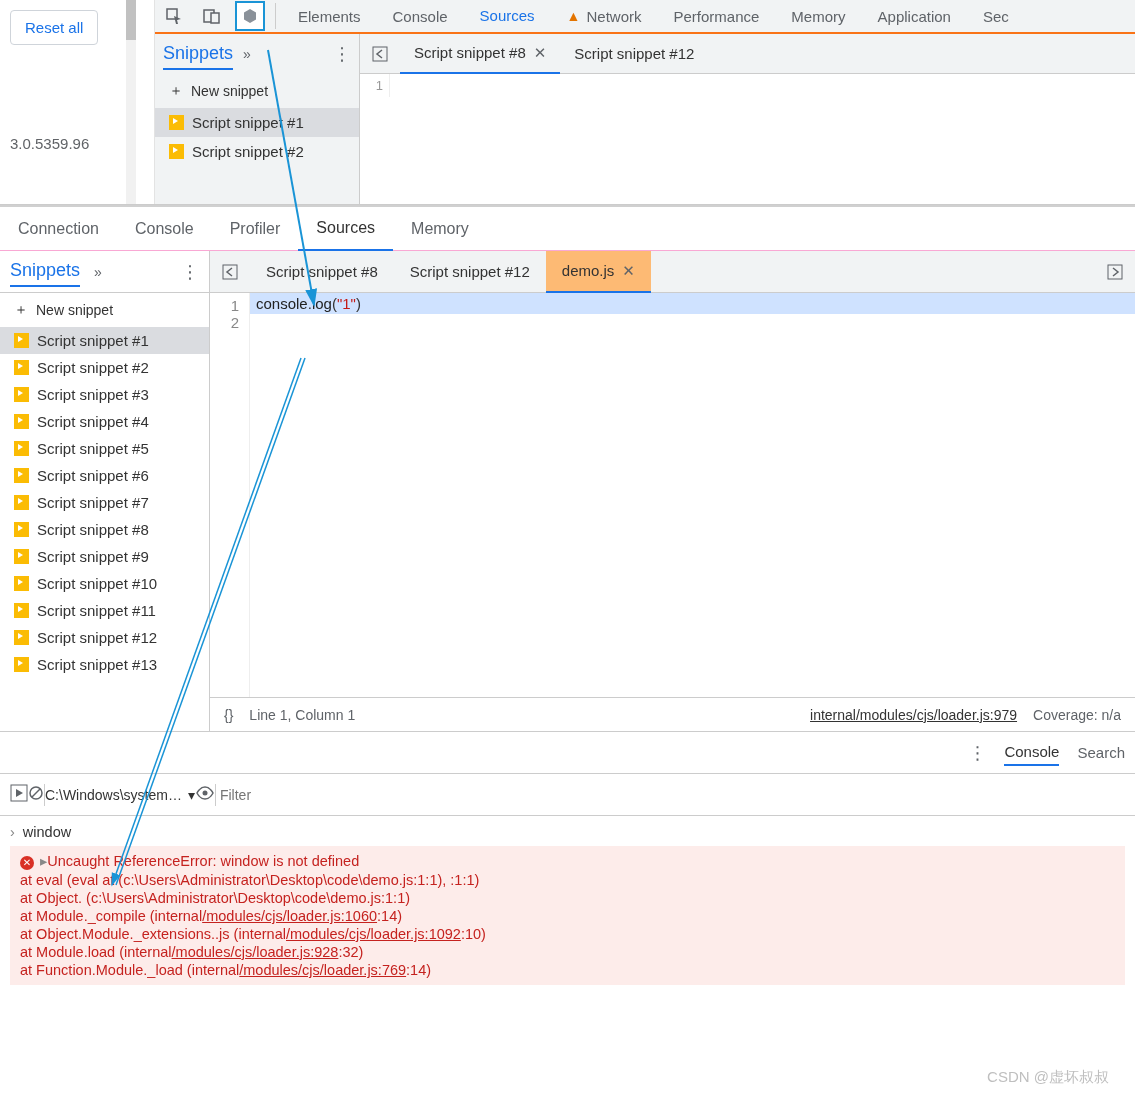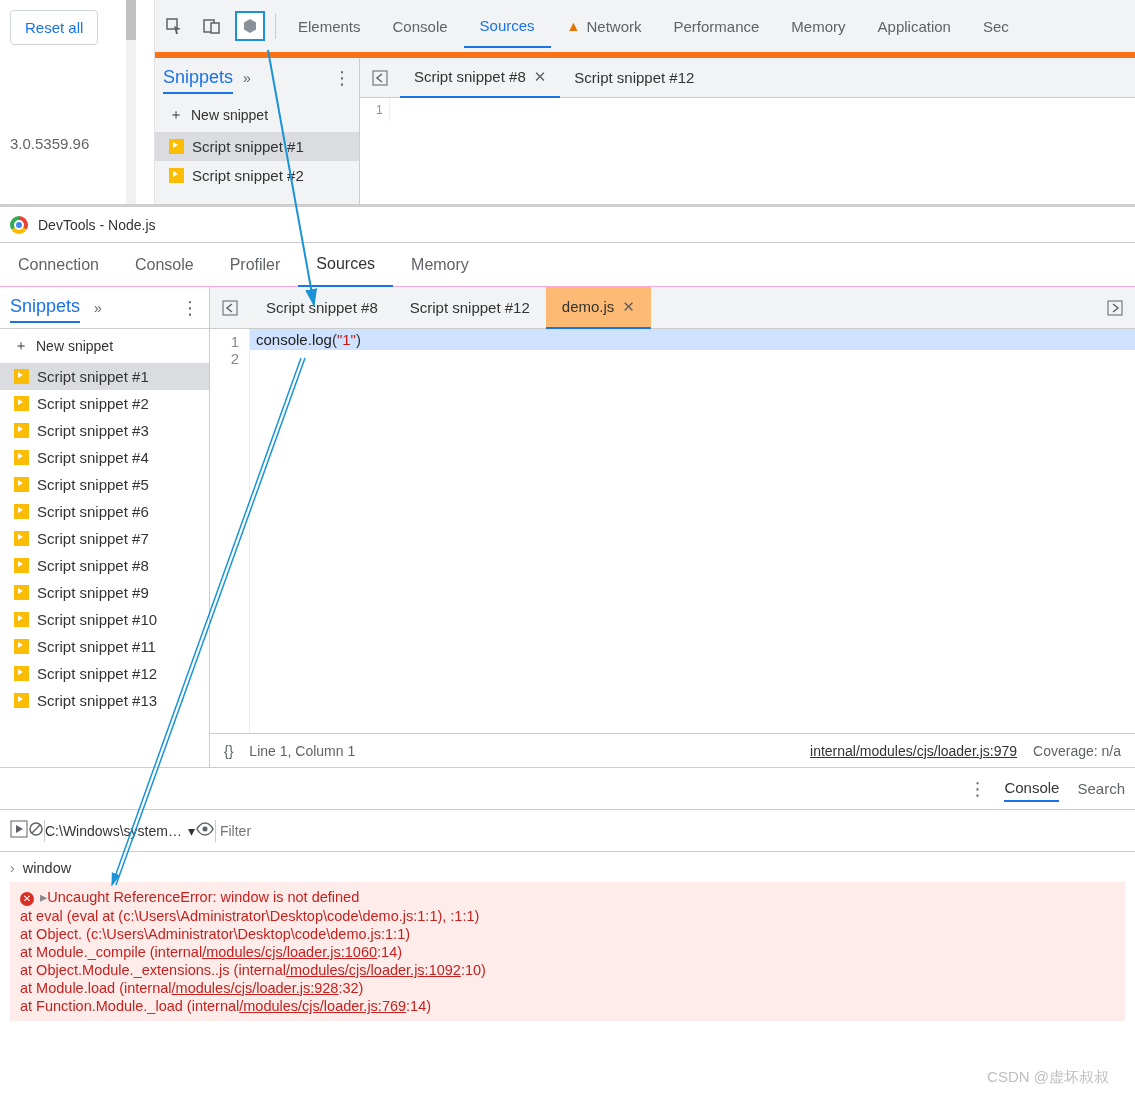--- a/index.html
+++ b/index.html
@@ -6,21 +6,21 @@
 body{background:#fff;color:#333;font-size:14px;width:1135px;height:1109px;overflow:hidden;position:relative;}
 .row{display:flex;align-items:center;}
 .btn{cursor:pointer;}
 .top-area{display:flex;height:205px;border-bottom:1px solid #ccc;}
 .top-left{width:155px;padding:10px;border-right:1px solid #e3e3e3;position:relative;}
 .reset-btn{border:1px solid #cfd4da;color:#1a73e8;background:#fff;padding:8px 14px;border-radius:4px;font-size:15px;}
 .version{color:#606367;font-size:15px;margin-top:90px;}
 .vbar{position:absolute;right:18px;top:0;width:10px;height:100%;background:#f1f1f1;}
 .vthumb{position:absolute;width:10px;height:40px;background:#c1c1c1;top:0;}
 .top-right{flex:1;background:#f1f3f4;display:flex;flex-direction:column;}
-.dt-toolbar{display:flex;align-items:center;height:58px;border-bottom:6px solid #f97316;background:#f1f3f4;}
+.dt-toolbar{display:flex;align-items:center;height:34px;border-bottom:2px solid #f97316;background:#f1f3f4;}
 .tb-btn{width:30px;height:30px;display:flex;align-items:center;justify-content:center;color:#5f6368;margin:0 4px;}
 .node-btn{border:2px solid #1a94d6;background:#fff;}
 .dt-tab{padding:0 16px;height:44px;display:flex;align-items:center;color:#5f6368;font-size:15px;gap:6px;}
 .dt-tab.active{color:#1a73e8;border-bottom:2px solid #1a73e8;}
 .warn-tri{color:#e37400;font-size:14px;}
 .dt-body{display:flex;flex:1;}
 .dt-sidebar{width:205px;background:#f1f3f4;border-right:1px solid #ccc;display:flex;flex-direction:column;}
 .sb-tabs{display:flex;align-items:center;height:40px;padding:0 8px;gap:10px;}
 .sb-tab{padding:4px 0;color:#5f6368;font-size:18px;}
 .sb-tab.active{color:#1a73e8;border-bottom:2px solid #1a73e8;}
@@ -159,24 +159,20 @@
               <div>1</div>
             </div>
           <div style="flex:1"></div>
         </div>
       </div>
     </div>
   </div>
 </div>
 
 <div class="win2">
-  <div class="titlebar">
-    <span class="chrome-ico"></span>
-    <span>DevTools - Node.js</span>
-  </div>
   <div class="tabs2" id="tabs2">
       <div class="tab2 btn">Connection</div>
       <div class="tab2 btn">Console</div>
       <div class="tab2 btn">Profiler</div>
       <div class="tab2 btn active">Sources</div>
       <div class="tab2 btn">Memory</div>
     </div>
   <div class="body2">
     <div class="sidebar2">
       <div class="sb2-tabs">

